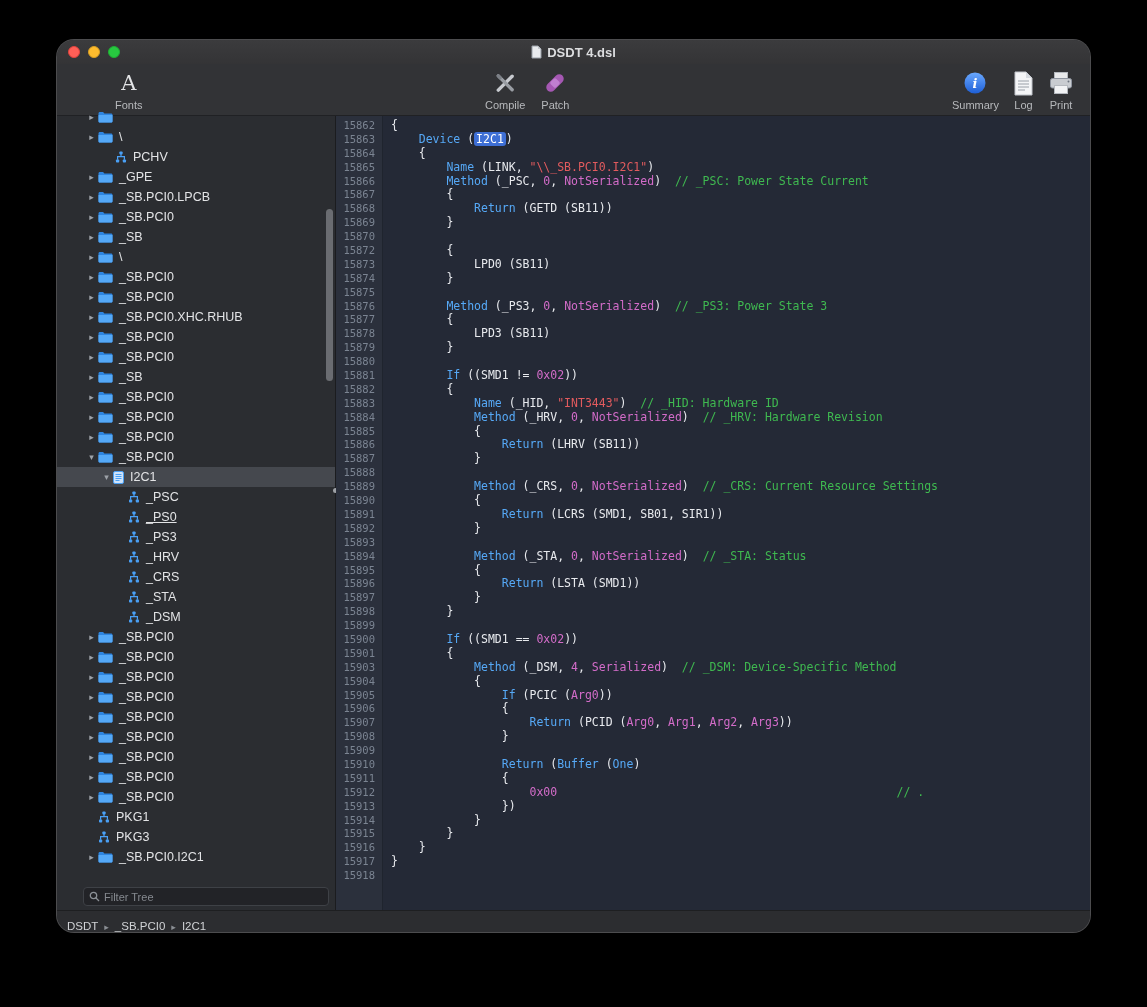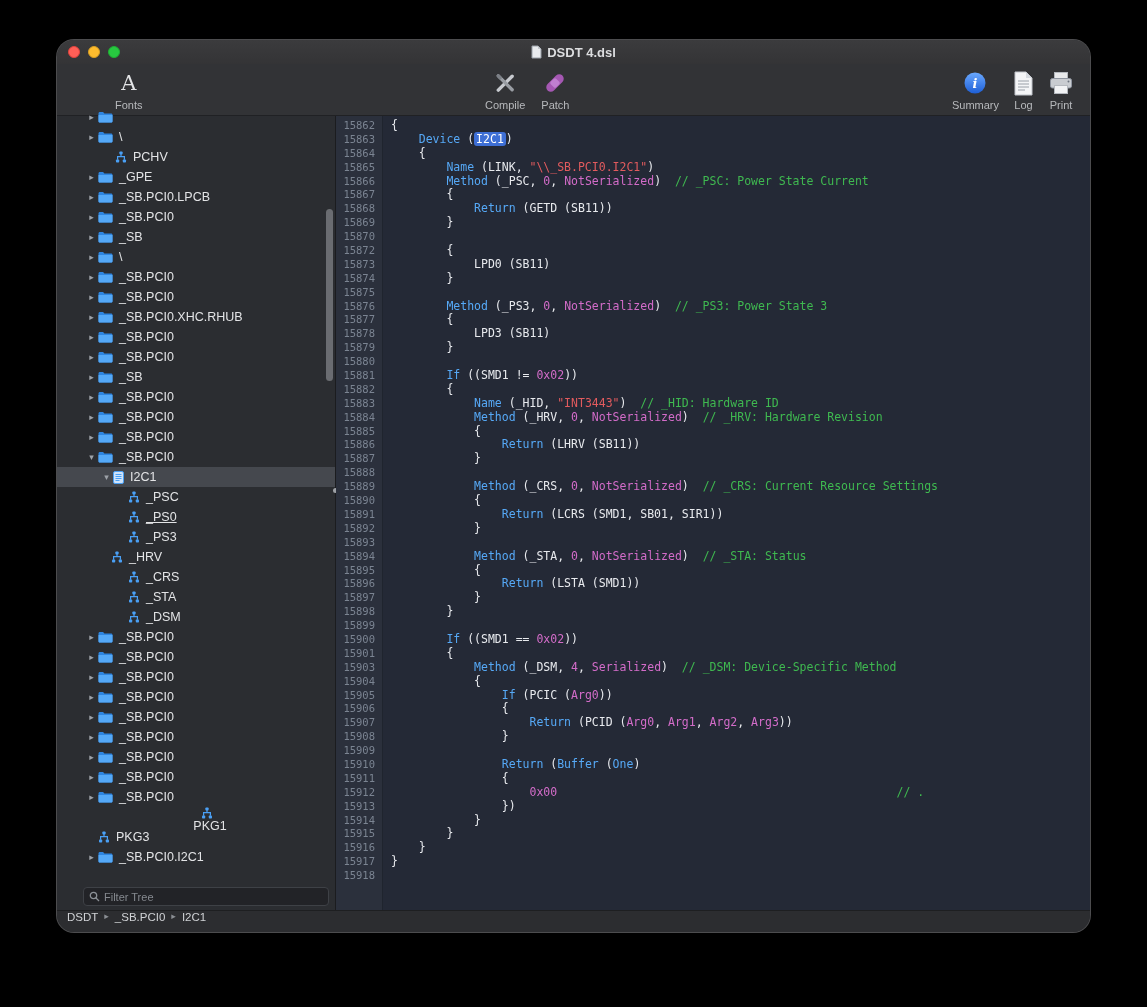--- a/index.html
+++ b/index.html
@@ -53,21 +53,21 @@
     color:#7b8492;font-size:10.5px;}
   .ct{padding-left:9px;}
   .tp{color:#e8eaee}
   .tk{color:var(--c-keyword,#56a9f7)}
   .tn{color:var(--c-number,#d36cc9)}
   .ts{color:var(--c-string,#e25b5e)}
   .tc{color:var(--c-comment,#3fb950)}
   .th{color:#fff;background:var(--c-selection,#3e6fd6);border-radius:3px;padding:0 2px;}
   
   .statusbar{height:21px;flex:none;background:#2c2d30;border-top:1px solid #1e1f21;
-    display:flex;align-items:flex-start;padding-left:10px;gap:6px;font-size:11.5px;color:#d0d2d5;}
+    display:flex;align-items:flex-end;padding-left:10px;gap:6px;font-size:11.5px;color:#d0d2d5;}
   .crumbsep{color:#8b8f94;font-size:9px;}
 </style>
 </head>
 <body>
 
 <div class="window">
 
   <div class="titlebar">
     <div class="lights">
       <span class="light red"></span>
@@ -377,21 +377,21 @@
             <span class="ticon">
               <svg width="12" height="12" viewBox="0 0 12 12">
                 <path d="M6 2.5v3.2M6 5.7H2.6v3M6 5.7h3.4v3" stroke="#4aa0f5" stroke-width="1.2" fill="none"></path>
                 <rect x="4.4" y="0.4" width="3.2" height="3.2" rx="0.8" fill="#4aa0f5"></rect>
                 <rect x="1" y="8.4" width="3.2" height="3.2" rx="0.8" fill="#4aa0f5"></rect>
                 <rect x="7.8" y="8.4" width="3.2" height="3.2" rx="0.8" fill="#4aa0f5"></rect>
               </svg>
             </span>
             <span>_PS3</span>
           </div>
-          <div class="trow" style="padding-left: 41px;">
+          <div class="trow" style="padding-left: 58px;">
             <span class="chev"></span>
             <span class="ticon">
               <svg width="12" height="12" viewBox="0 0 12 12">
                 <path d="M6 2.5v3.2M6 5.7H2.6v3M6 5.7h3.4v3" stroke="#4aa0f5" stroke-width="1.2" fill="none"></path>
                 <rect x="4.4" y="0.4" width="3.2" height="3.2" rx="0.8" fill="#4aa0f5"></rect>
                 <rect x="1" y="8.4" width="3.2" height="3.2" rx="0.8" fill="#4aa0f5"></rect>
                 <rect x="7.8" y="8.4" width="3.2" height="3.2" rx="0.8" fill="#4aa0f5"></rect>
               </svg>
             </span>
             <span>_HRV</span>
@@ -515,21 +515,21 @@
           <div class="trow" style="padding-left: 28px;">
             <span class="chev">▸</span>
             <span class="ticon">
               <svg width="15" height="12" viewBox="0 0 15 12">
                 <path d="M0.5 2.4c0-.8.6-1.4 1.4-1.4h3.2l1.3 1.5h6.7c.8 0 1.4.6 1.4 1.4v6.3c0 .8-.6 1.4-1.4 1.4H1.9c-.8 0-1.4-.6-1.4-1.4z" fill="#2f86e0"></path>
                 <path d="M0.5 4h14v6.2c0 .7-.6 1.3-1.4 1.3H1.9c-.8 0-1.4-.6-1.4-1.3z" fill="#55a9f7"></path>
               </svg>
             </span>
             <span>_SB.PCI0</span>
           </div>
-          <div class="trow" style="padding-left: 28px; flex-direction: column;">
+          <div class="trow" style="padding-left: 28px;">
             <span class="chev"></span>
             <span class="ticon">
               <svg width="12" height="12" viewBox="0 0 12 12">
                 <path d="M6 2.5v3.2M6 5.7H2.6v3M6 5.7h3.4v3" stroke="#4aa0f5" stroke-width="1.2" fill="none"></path>
                 <rect x="4.4" y="0.4" width="3.2" height="3.2" rx="0.8" fill="#4aa0f5"></rect>
                 <rect x="1" y="8.4" width="3.2" height="3.2" rx="0.8" fill="#4aa0f5"></rect>
                 <rect x="7.8" y="8.4" width="3.2" height="3.2" rx="0.8" fill="#4aa0f5"></rect>
               </svg>
             </span>
             <span>PKG1</span>

